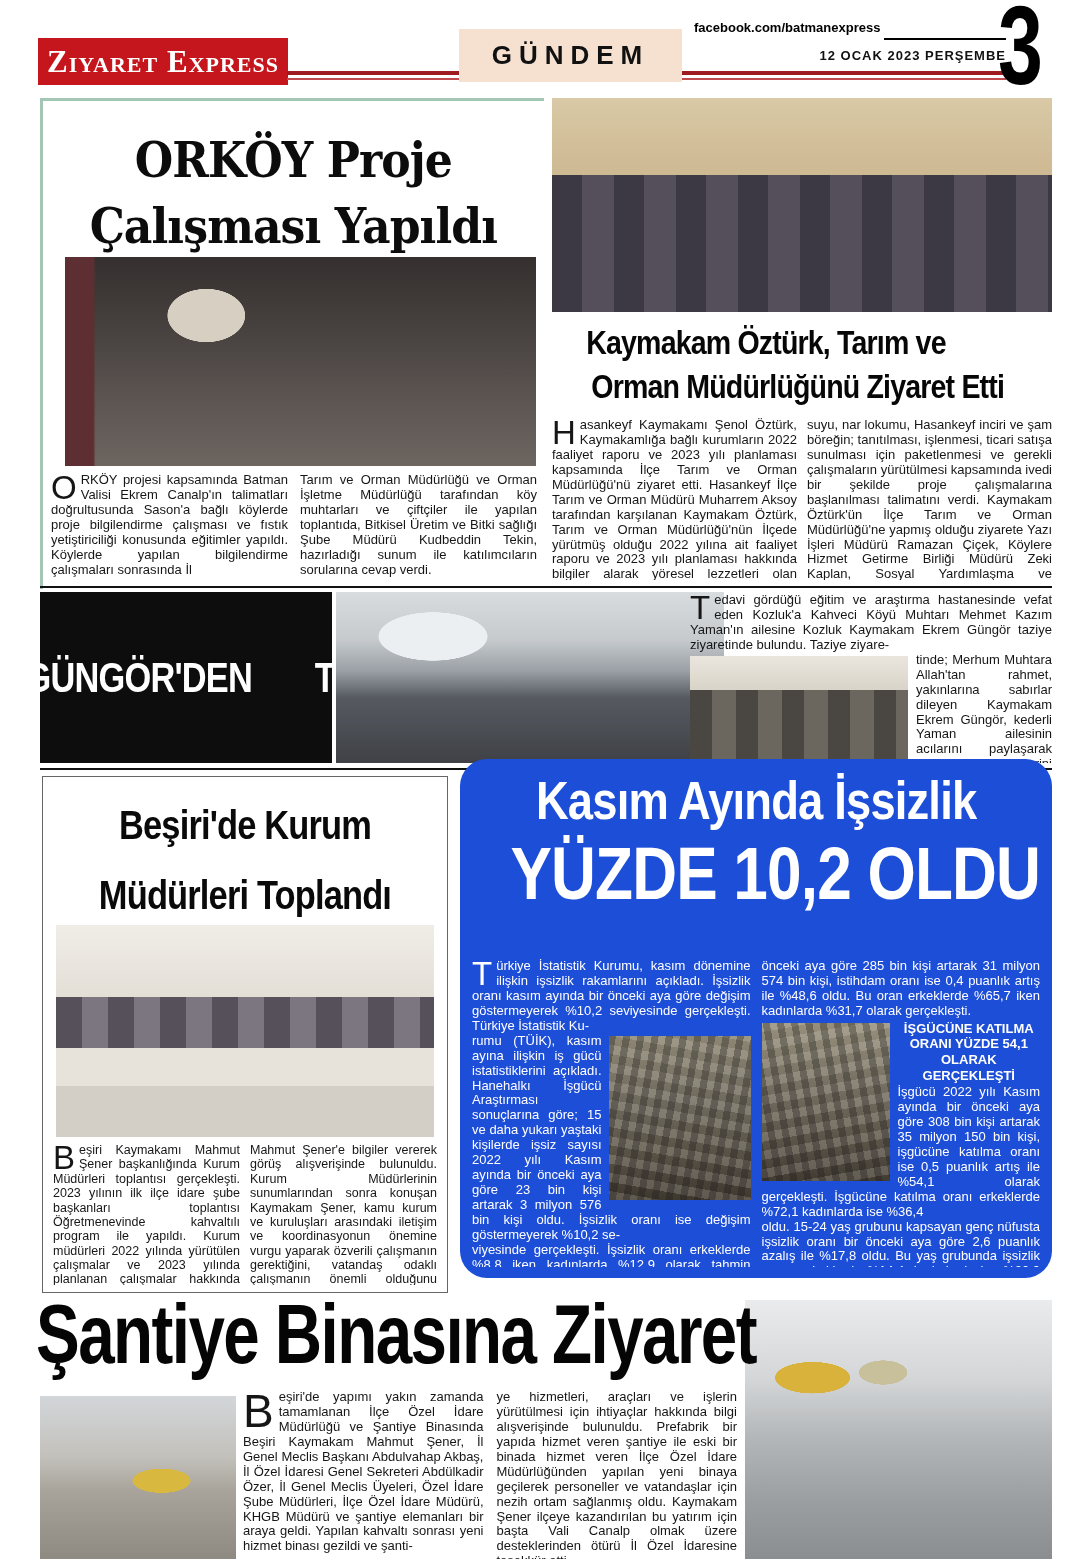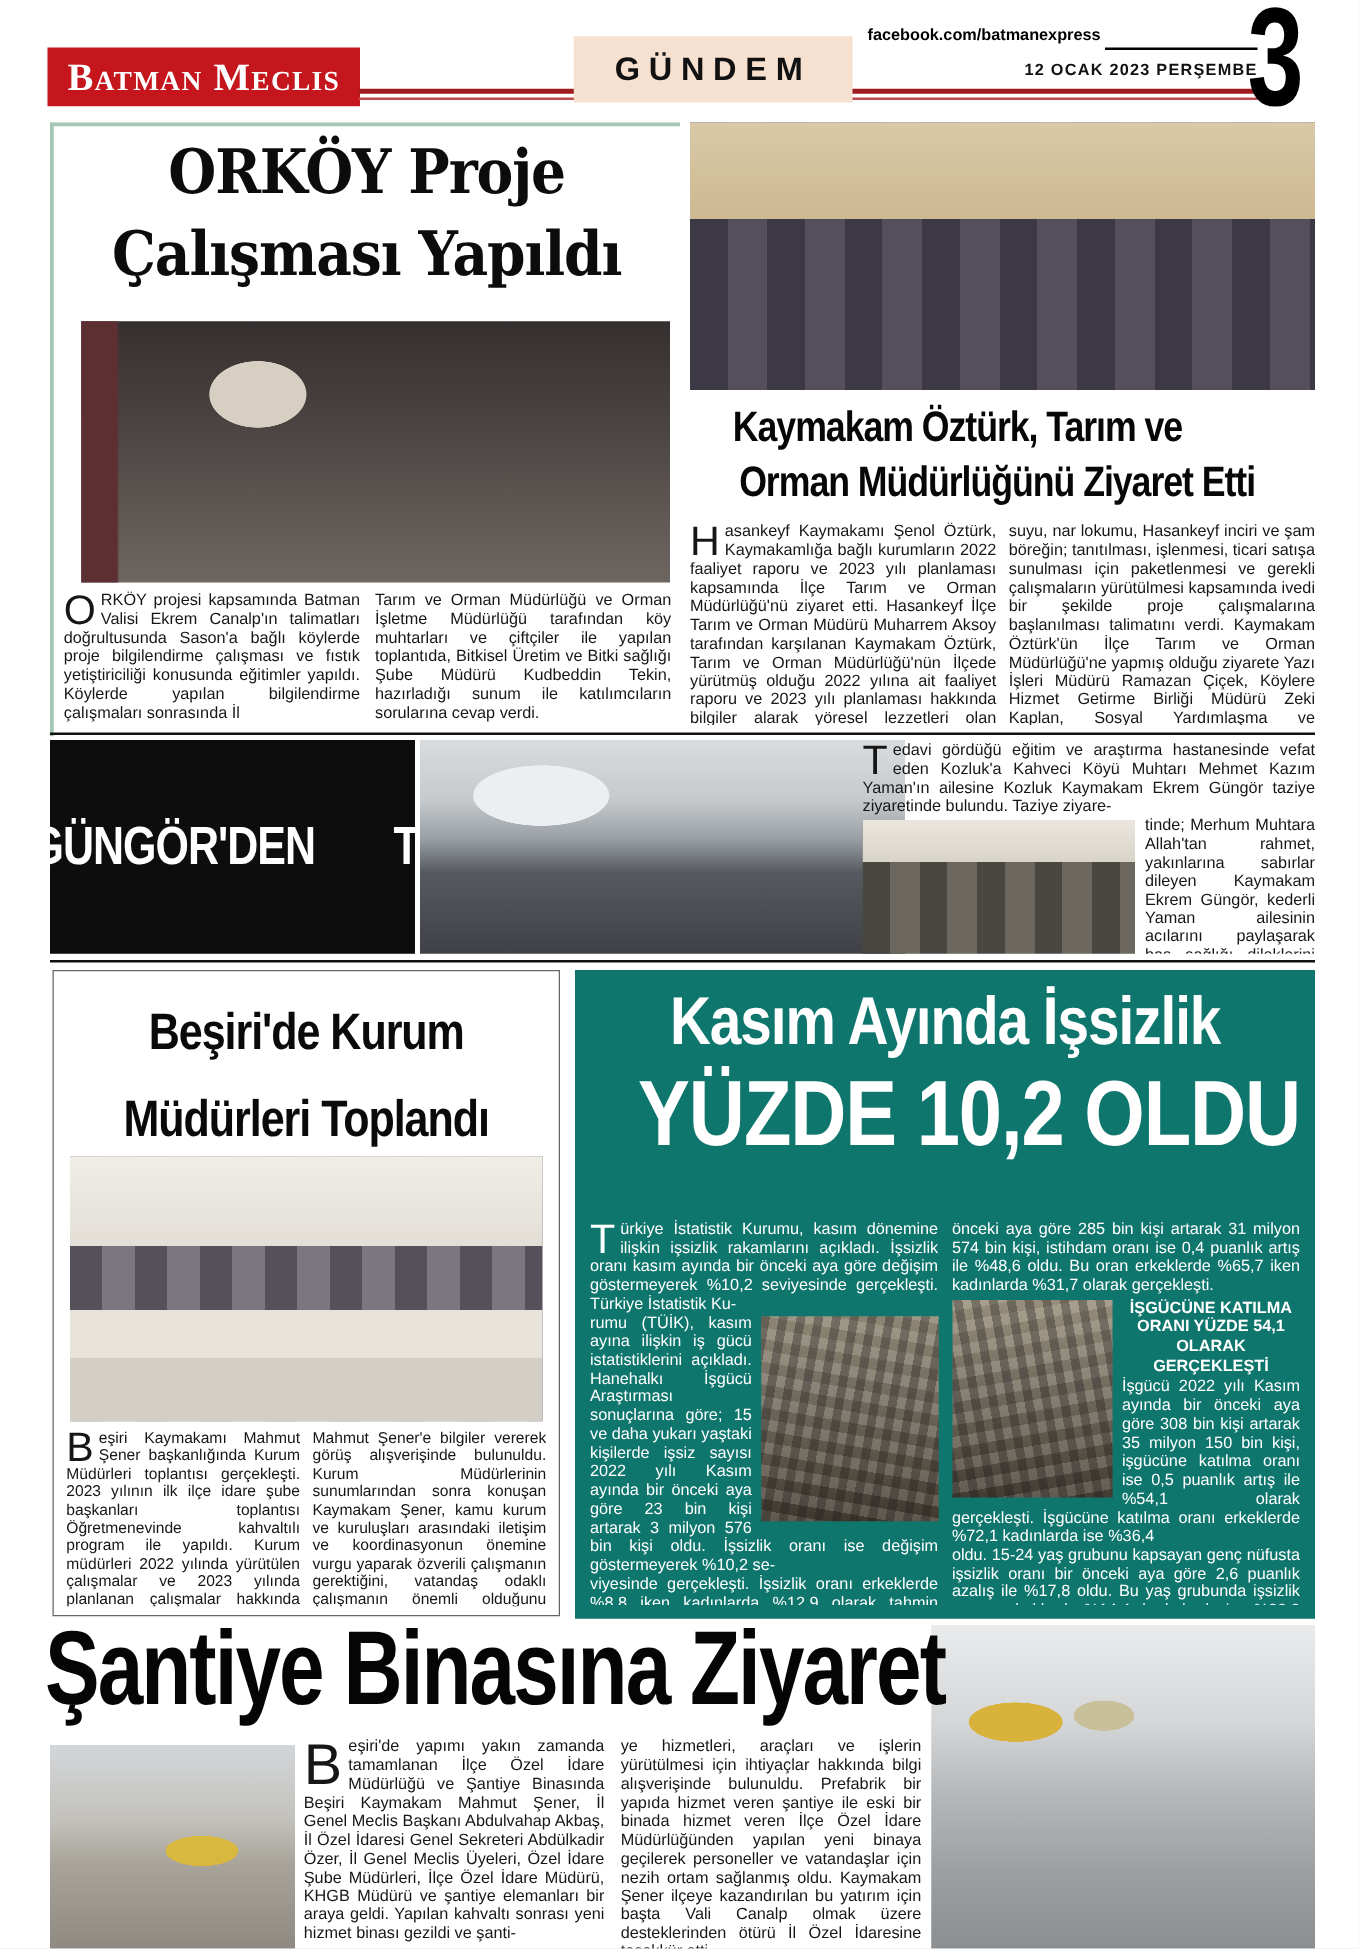--- a/index.html
+++ b/index.html
@@ -25,21 +25,21 @@
   .cond{display:inline-block;transform:scaleX(.84);transform-origin:center;white-space:nowrap;}
   .btxt{font-size:13px;line-height:1.15;text-align:justify;color:#161616;}
   .cols{display:flex;}
   .photo{background-color:#999;}
   .dc2{float:left;font-size:33px;line-height:27px;padding:1px 4px 0 0;font-weight:400;}
   .dc3{float:left;font-size:46px;line-height:40px;padding:1px 5px 0 0;font-weight:400;}
   p{margin:0;}
 
   
   .orkoy{left:40px;top:98px;width:501px;height:488px;border-top:3px solid #a4c6b5;border-left:3px solid #a4c6b5;}
-  .orkoy-title{margin-top:3px;text-align:center;font-family:"DejaVu Serif",serif;font-weight:700;
+  .orkoy-title{margin-top:26px;text-align:center;font-family:"DejaVu Serif",serif;font-weight:700;
     font-size:49px;line-height:1.35;color:#0c0c0c;letter-spacing:-1px;}
   .orkoy-title .cond{transform:scaleX(.9);}
   .ph-orkoy{left:22px;top:156px;width:471px;height:209px;
     background:
       radial-gradient(ellipse 70px 48px at 30% 28%, #d6cfc2 0%, #d6cfc2 55%, rgba(214,207,194,0) 56%),
       linear-gradient(90deg, #5d2f33 0%, #5d2f33 6%, rgba(0,0,0,0) 6.5%),
       linear-gradient(180deg, #35302f 0%, #47413f 35%, #5a5350 65%, #6d6560 100%);}
   .orkoy-text{left:8px;top:372px;width:486px;height:108px;overflow:hidden;gap:12px;}
   .orkoy-text .col{flex:1;}
 
@@ -74,21 +74,21 @@
   .besiri-title{margin-top:14px;text-align:center;font-weight:700;font-size:41px;line-height:1.7;color:#0a0a0a;letter-spacing:-1px;}
   .ph-besiri{left:13px;top:148px;width:378px;height:212px;
     background:
       linear-gradient(180deg, #f0ede7 0%, #e3dfd7 34%, rgba(0,0,0,0) 34%),
       linear-gradient(180deg, rgba(0,0,0,0) 0 58%, #e8e3da 58% 76%, #d4cfc6 76%),
       repeating-linear-gradient(90deg, #55505a 0 26px, #7b7680 26px 52px);}
   .besiri-text{left:10px;top:366px;width:384px;height:142px;overflow:hidden;gap:10px;font-size:12.5px;}
   .besiri-text .col{flex:1;}
 
   
-  .issizlik{left:460px;top:776px;width:592px;height:519px;background:#0f766e;color:#fff;}
+  .issizlik{left:460px;top:759px;width:592px;height:519px;background:#1d4ed8;color:#fff;border-radius:27px;}
   .iss-t1{margin-top:14px;text-align:center;font-weight:700;font-size:54px;line-height:1;letter-spacing:-1px;}
   .iss-t2{margin-top:10px;text-align:center;font-weight:700;font-size:74px;line-height:1;letter-spacing:-1px;}
   .iss-body{left:12px;top:200px;width:568px;height:308px;overflow:hidden;gap:11px;}
   .iss-body .col{flex:1;}
   .iss-body .btxt,.iss-body p{color:#fff;}
   .iss-sub{font-weight:700;text-align:center;font-size:13px;line-height:1.2;margin:2px 0;}
   .ph-crowd1{float:right;width:142px;height:164px;margin:2px 0 2px 7px;
     background:
       repeating-linear-gradient(100deg, rgba(30,28,26,0.35) 0 7px, rgba(0,0,0,0) 7px 14px),
       repeating-linear-gradient(10deg, rgba(240,235,225,0.18) 0 9px, rgba(0,0,0,0) 9px 18px),
@@ -116,21 +116,21 @@
       radial-gradient(ellipse 48px 20px at 62% 52%, #d9b83f 0 60%, rgba(0,0,0,0) 61%),
       linear-gradient(180deg, #d3d6da 0%, #c2c0ba 38%, #a8a49b 58%, #8e8a81 100%);}
   .santiye-text{left:243px;top:90px;width:494px;height:169px;overflow:hidden;gap:13px;}
   .santiye-text .col{flex:1;}
 </style>
 </head>
 <body>
 
 <div class="page">
 
-  <div class="abs masthead">Batman Meclis</div>
+  <div class="abs masthead">Ziyaret Express</div>
   <div class="abs hrule1"></div>
   <div class="abs hrule2"></div>
   <div class="abs section-banner">GÜNDEM</div>
   <div class="abs fb">facebook.com/batmanexpress</div>
   <div class="abs fb-line"></div>
   <div class="abs issue-date">12 OCAK 2023 PERŞEMBE</div>
   <div class="abs pageno">3</div>
 
   <div class="abs orkoy">
     <div class="orkoy-title">

